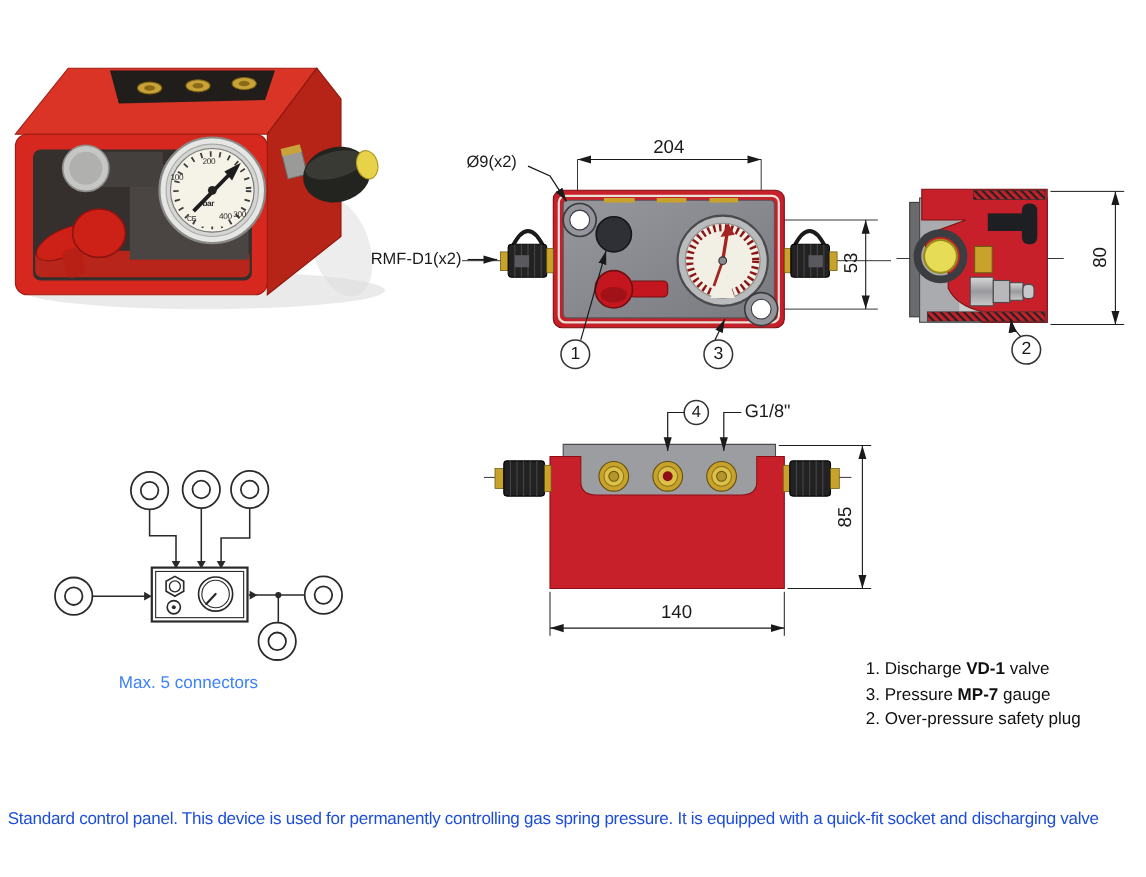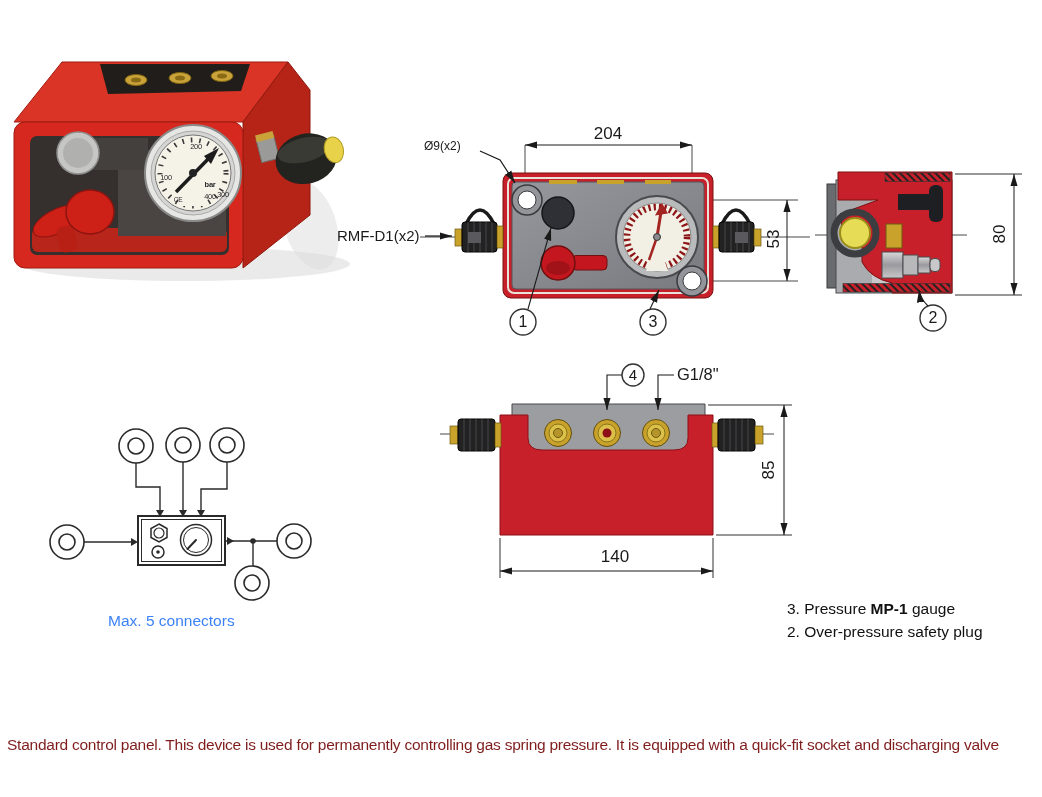--- a/index.html
+++ b/index.html
@@ -3,25 +3,25 @@
 <meta charset="utf-8">
 <style>
   html,body{margin:0;padding:0;background:#ffffff;}
   #page{position:relative;width:1042px;height:797px;background:#ffffff;overflow:hidden;
         font-family:"Liberation Sans",sans-serif;color:#1a1a1a;}
   #draw{position:absolute;left:0;top:0;}
   .lbl{position:absolute;white-space:nowrap;color:#1a1a1a;}
   .dim{font-size:17px;text-align:center;}
   .rot{transform:rotate(-90deg);transform-origin:center center;}
   .callout{position:absolute;text-align:center;font-size:16px;}
-  .gnum{position:absolute;font-size:7.5px;color:#2a2a2a;text-align:center;letter-spacing:-0.3px;}
+  .gnum{position:absolute;font-size:7.5px;color:#2a2a2a;text-align:left;letter-spacing:-0.3px;}
   #legend{position:absolute;left:787px;top:598px;font-size:15.5px;line-height:22.6px;color:#111;}
   #legend b{font-weight:bold;}
   #descr{position:absolute;left:7px;top:733px;width:1030px;font-size:15.5px;line-height:23px;
-         color:#7f1d1d;letter-spacing:-0.25px;}
+         color:#1d4ed8;letter-spacing:-0.25px;}
   .cap{font-size:15.5px;color:#3b82f6;}
 </style>
 </head>
 <body>
 
 <div id="page">
 
 <svg id="draw" width="1042" height="797" viewBox="0 0 1042 797">
   <defs>
     <marker id="arr" viewBox="0 0 12 8" refX="11.5" refY="4" markerWidth="13" markerHeight="9" orient="auto-start-reverse" markerUnits="userSpaceOnUse">
@@ -278,45 +278,46 @@
       <circle cx="159" cy="533" r="5" stroke-width="1.2"></circle>
       <circle cx="158" cy="552" r="6" stroke-width="1.5"></circle>
       <circle cx="158" cy="552" r="1.8" fill="#2a2a2a" stroke="none"></circle>
       <circle cx="196" cy="540" r="15.5" stroke-width="1.5"></circle>
       <circle cx="196" cy="540" r="12.5" stroke-width="1"></circle>
       <line x1="196" y1="540" x2="187.5" y2="549" stroke-width="2" stroke-linecap="round"></line>
     </g>
   </g>
 </svg>
 
-<div class="lbl" style="left:424px;top:139px;font-size:12px;">Ø9(x2)</div>
+<div class="lbl" style="left:424px;top:139px;font-size:15px;">Ø9(x2)</div>
 <div class="lbl" style="left:337px;top:227px;font-size:15px;">RMF-D1(x2)</div>
 <div class="lbl dim" style="left:580px;top:124px;width:56px;">204</div>
 <div class="lbl dim rot" style="left:758px;top:229px;width:32px;">53</div>
 <div class="lbl dim rot" style="left:984px;top:224px;width:32px;">80</div>
 <div class="lbl dim rot" style="left:753px;top:460px;width:32px;">85</div>
 <div class="lbl dim" style="left:585px;top:547px;width:60px;">140</div>
 <div class="lbl" style="left:677px;top:365px;font-size:16.5px;">G1/8"</div>
 
 <div class="callout" style="left:510px;top:309px;width:26px;line-height:26px;">1</div>
 <div class="callout" style="left:640px;top:309px;width:26px;line-height:26px;">3</div>
 <div class="callout" style="left:920px;top:305px;width:26px;line-height:26px;">2</div>
 <div class="callout" style="left:622px;top:364px;width:22px;line-height:22px;font-size:15px;">4</div>
 
 <div class="lbl cap" style="left:108px;top:612px;">Max. 5 connectors</div>
 
 <div class="gnum" style="left:184px;top:142px;width:24px;">200</div>
-<div class="gnum" style="left:155px;top:173px;width:22px;">100</div>
+<div class="gnum" style="left:155px;top:157px;width:22px;">100</div>
 <div class="gnum" style="left:212px;top:163px;width:22px;margin-top:27px;">300</div>
 <div class="gnum" style="left:199px;top:192px;width:22px;">400</div>
-<div class="gnum" style="left:200px;top:180px;width:20px;font-weight:bold;">bar</div>
+<div class="gnum" style="left:184px;top:180px;width:20px;font-weight:bold;">bar</div>
 <div class="gnum" style="left:170px;top:196px;width:16px;font-size:6.5px;">CE</div>
 
 <div id="legend">
-  <div><span>3. Pressure </span><b>MP-1</b><span> gauge</span></div>
+  <div><span>1. Discharge </span><b>VD-1</b><span> valve</span></div>
+  <div><span>3. Pressure </span><b>MP-7</b><span> gauge</span></div>
   <div><span>2. Over-pressure safety plug</span><b></b><span></span></div>
 </div>
 
 <div id="descr">
   <div>Standard control panel. This device is used for permanently controlling gas spring pressure. It is equipped with a quick-fit socket and discharging valve</div>
 </div>
 
 </div>
 
 </body></html>

